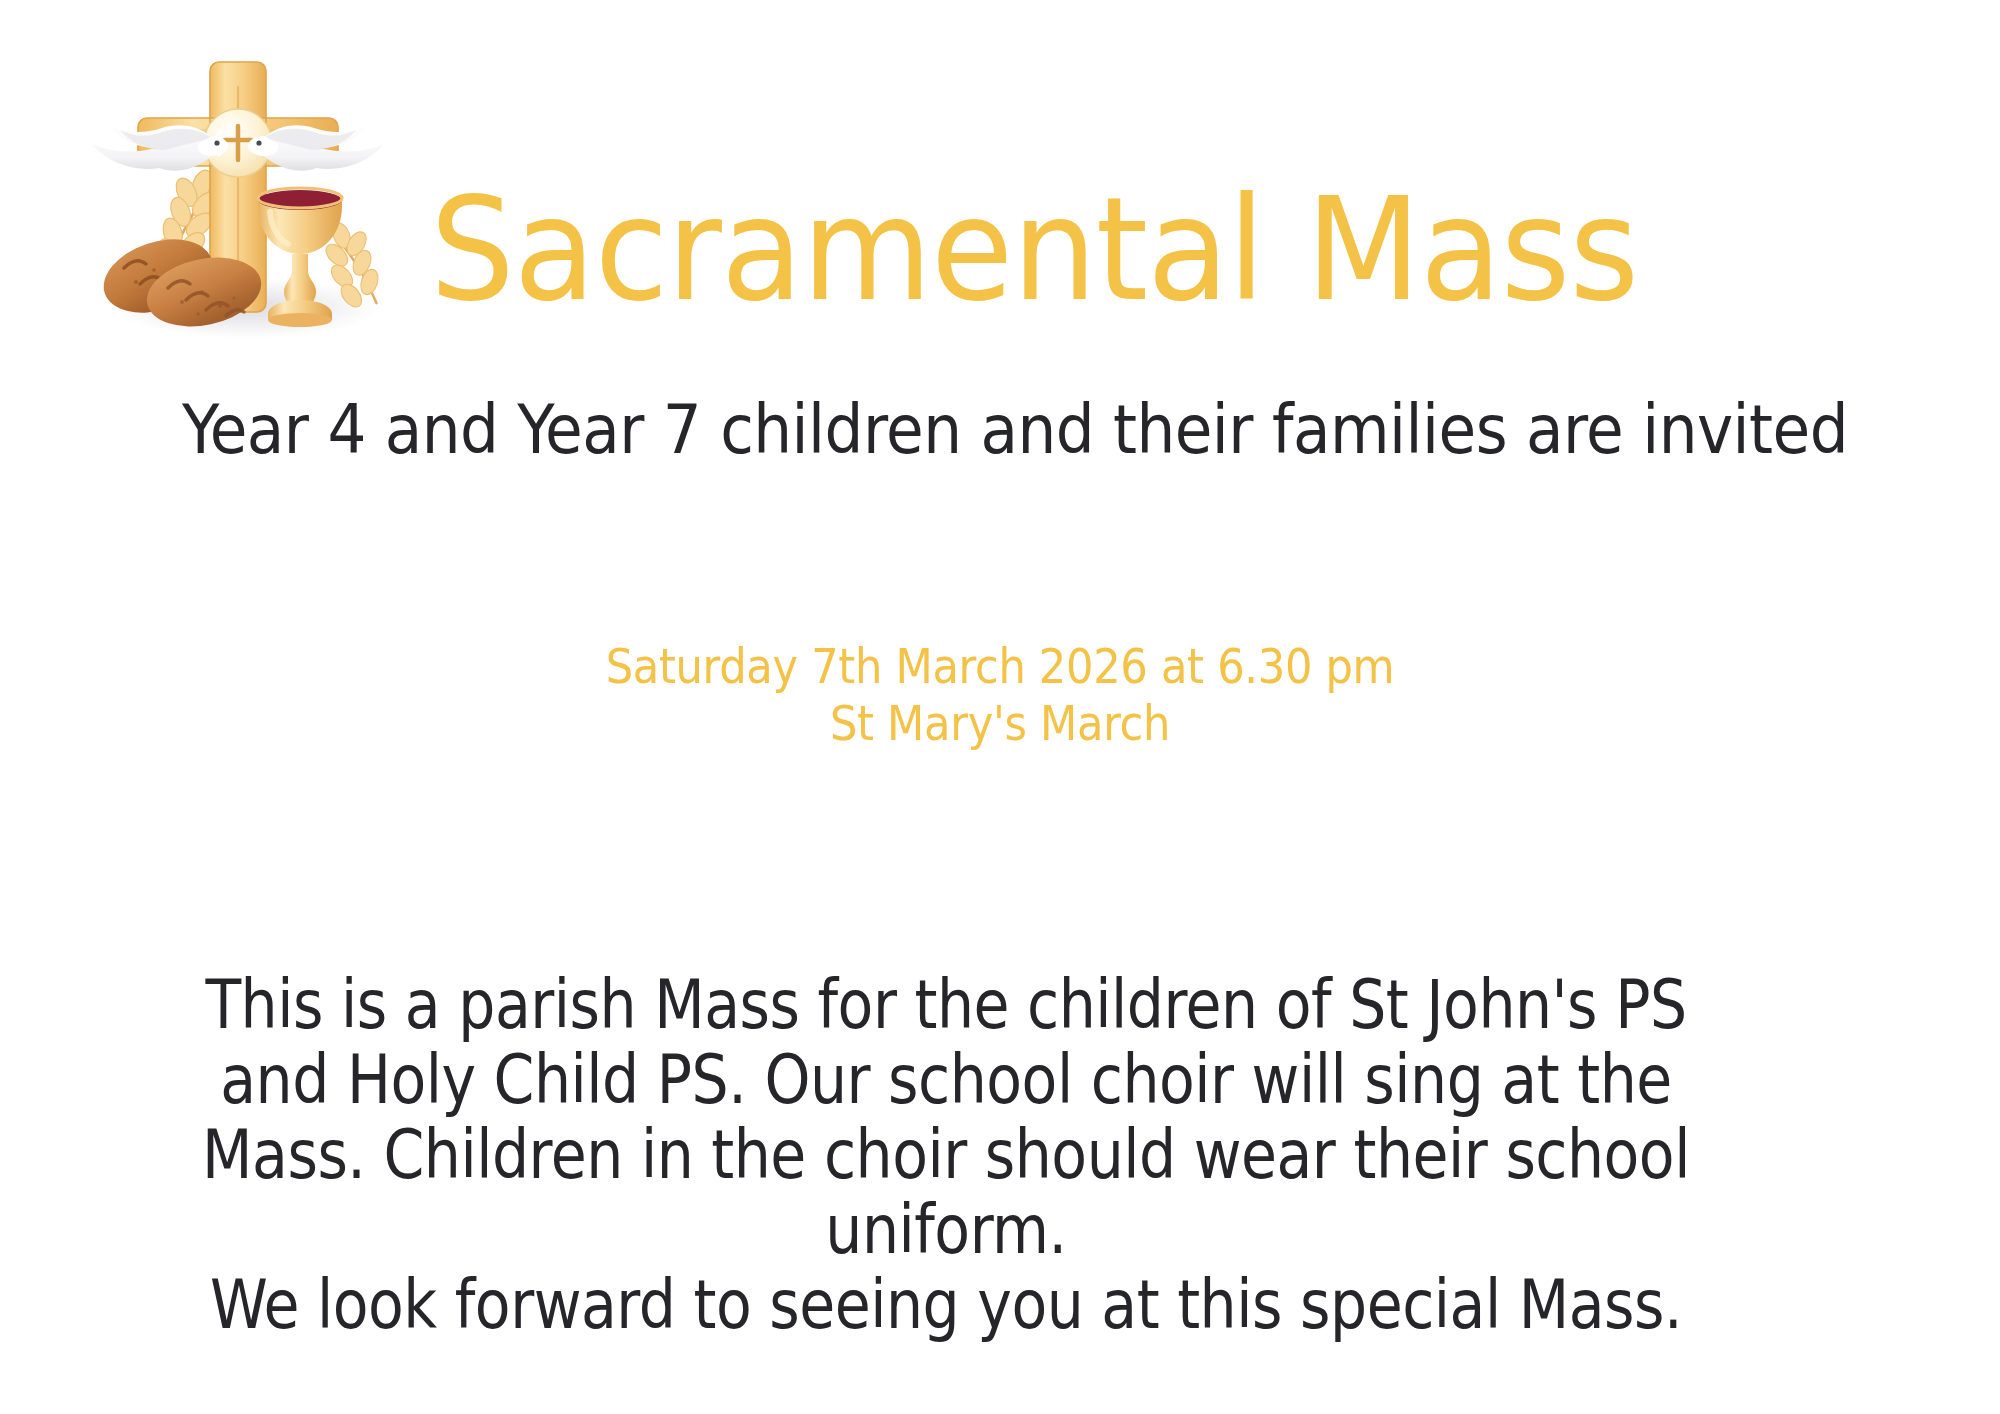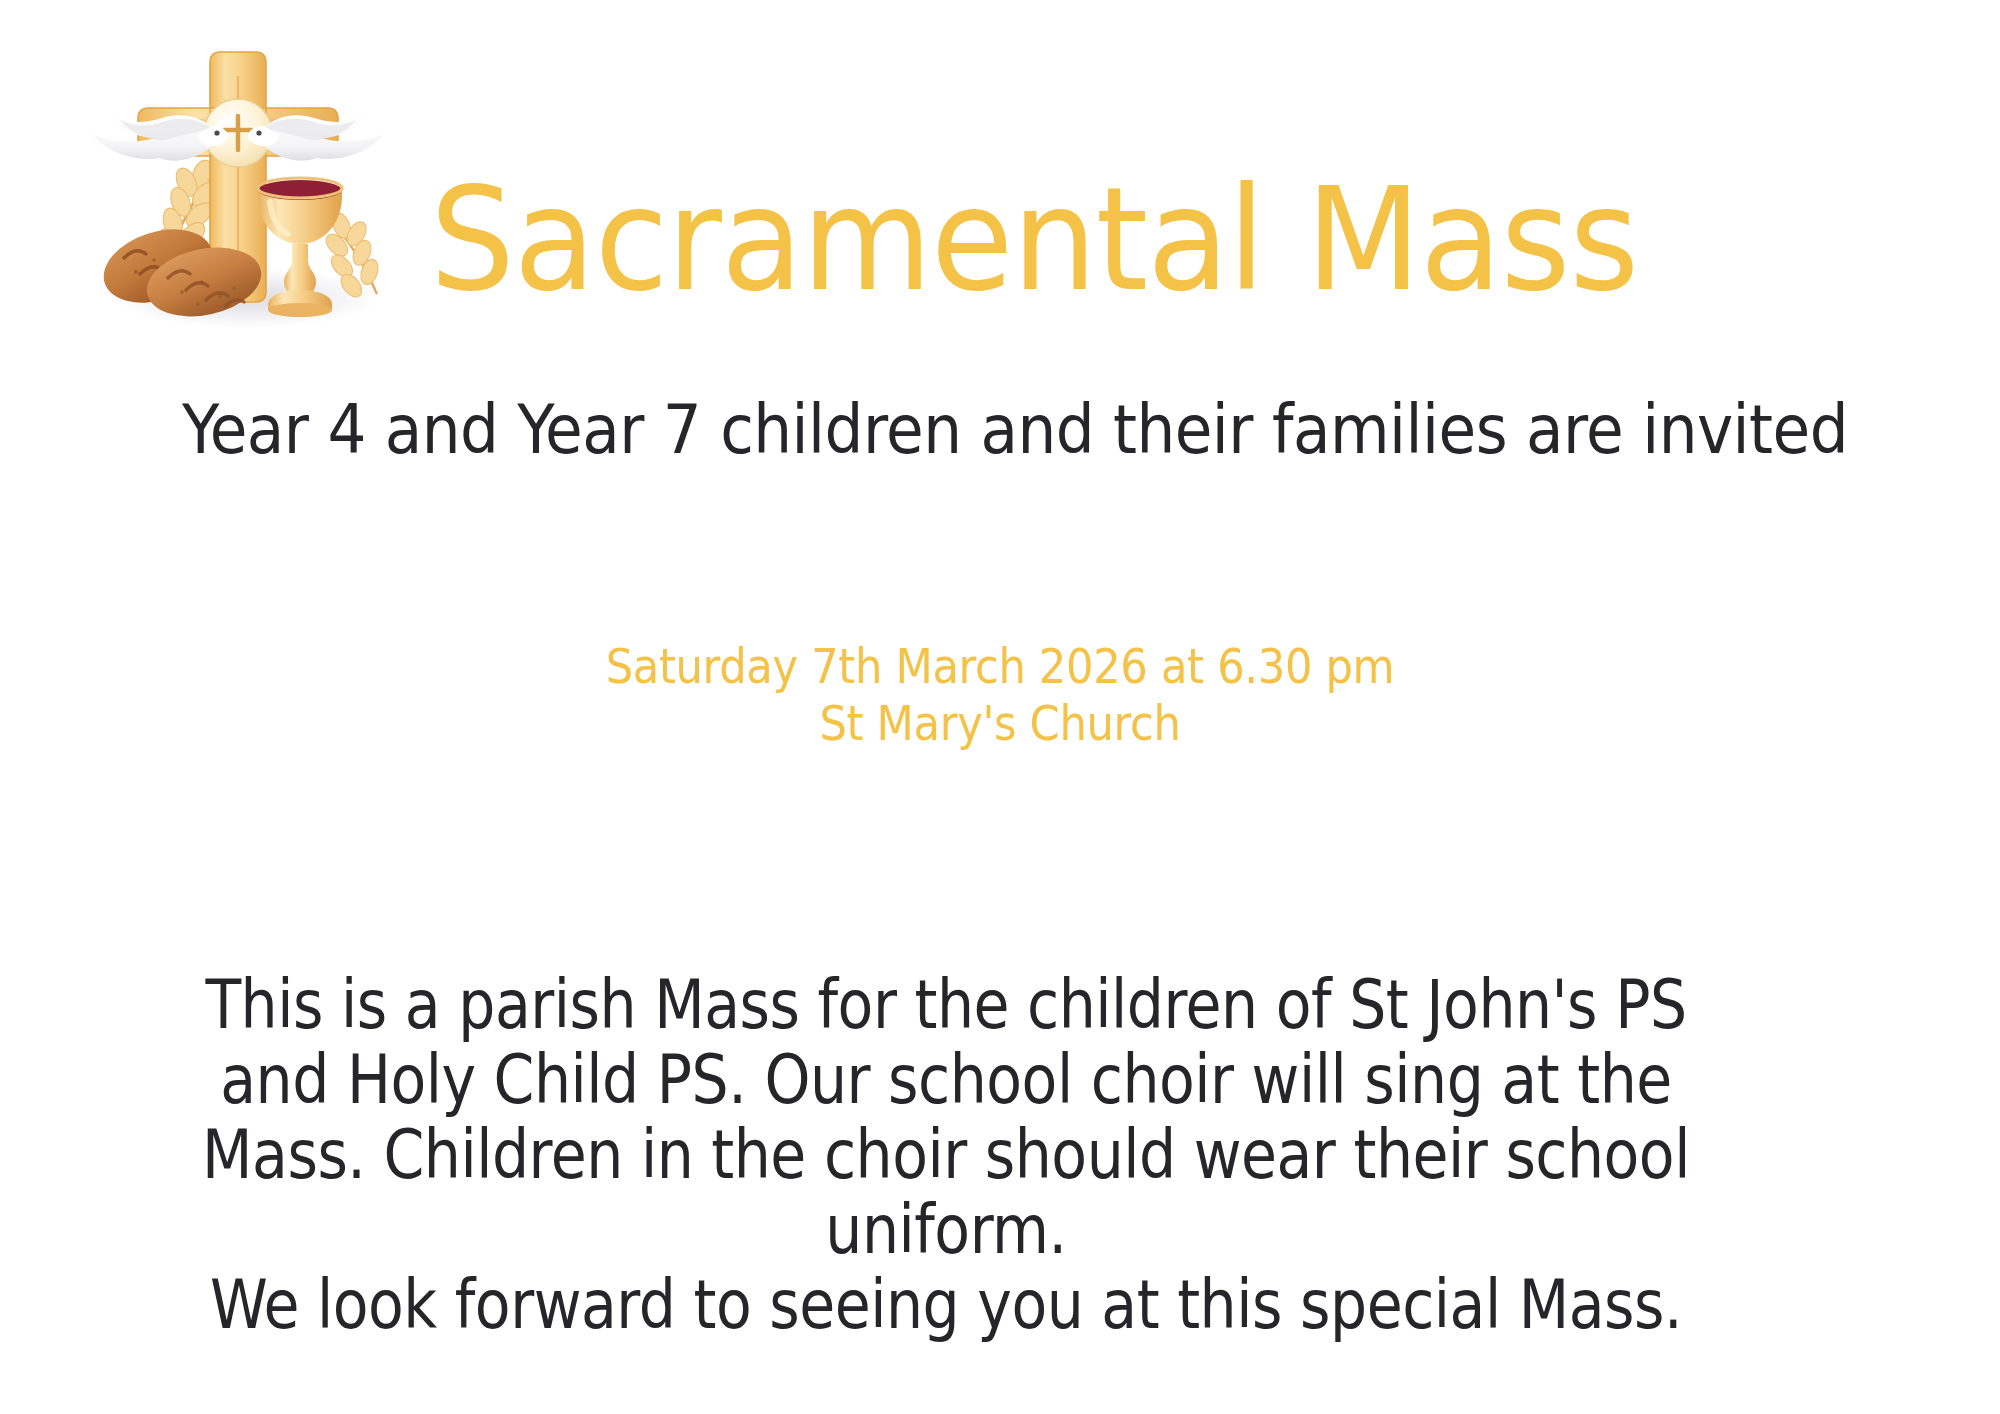--- a/index.html
+++ b/index.html
@@ -19,21 +19,21 @@
     position: relative;
     width: 2000px;
     height: 1414px;
     background: #ffffff;
     box-sizing: border-box;
   }
 
   
   .header-row {
     position: absolute;
-    top: 2px;
+    top: 12px;
     left: 0;
     width: 1756px;
     height: 370px;
   }
 
   .artwork {
     position: absolute;
     left: 62px;
     top: 28px;
     width: 360px;
@@ -259,21 +259,21 @@
 
     <h1 class="poster-title">Sacramental Mass</h1>
   </div>
 
   <div class="block invite-block">
     <span class="ln">Year 4 and Year 7 children and their families are invited</span>
   </div>
 
   <div class="block details-block">
     <span class="ln">Saturday 7th March 2026 at 6.30 pm</span>
-    <span class="ln">St Mary's Church</span>
+    <span class="ln">St Mary's March</span>
   </div>
 
   <div class="block closing-block">
     <span class="ln tight">This is a parish Mass for the children of St John's PS</span>
     <span class="ln tight">and Holy Child PS. Our school choir will sing at the</span>
     <span class="ln tight">Mass. Children in the choir should wear their school</span>
     <span class="ln tight">uniform.</span>
     <span class="ln tight">We look forward to seeing you at this special Mass.</span>
   </div>
 

